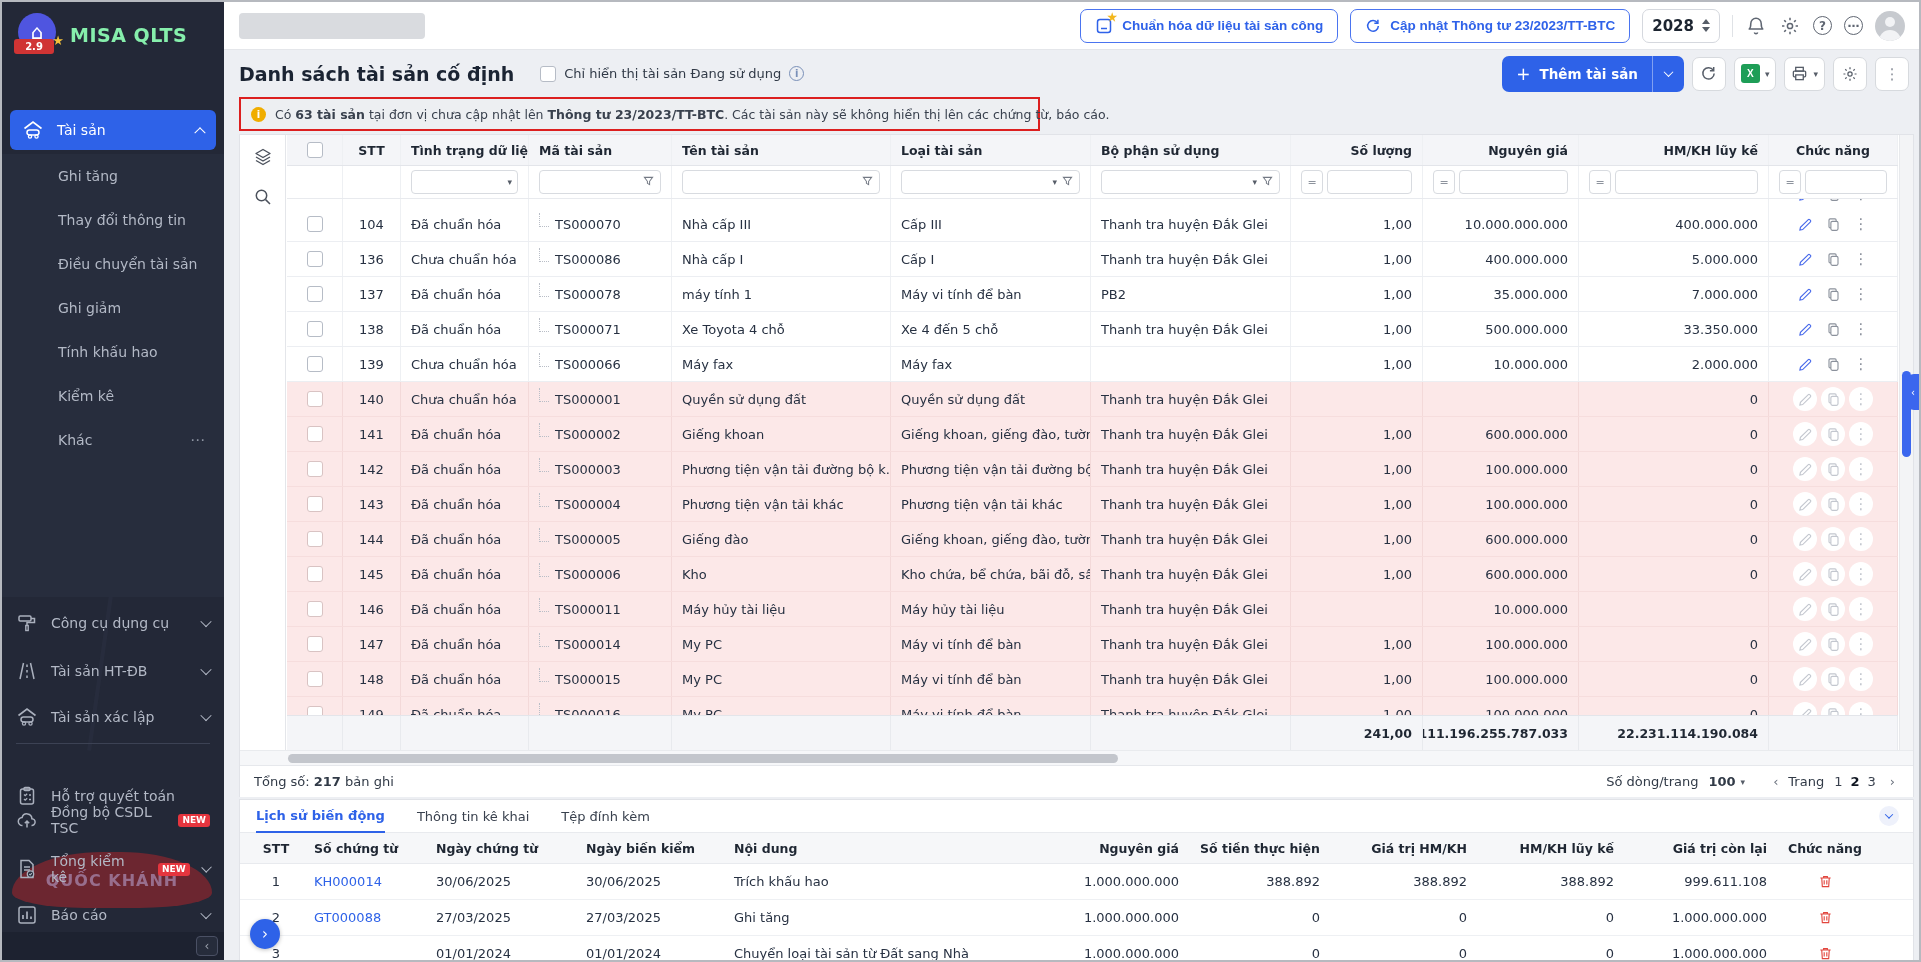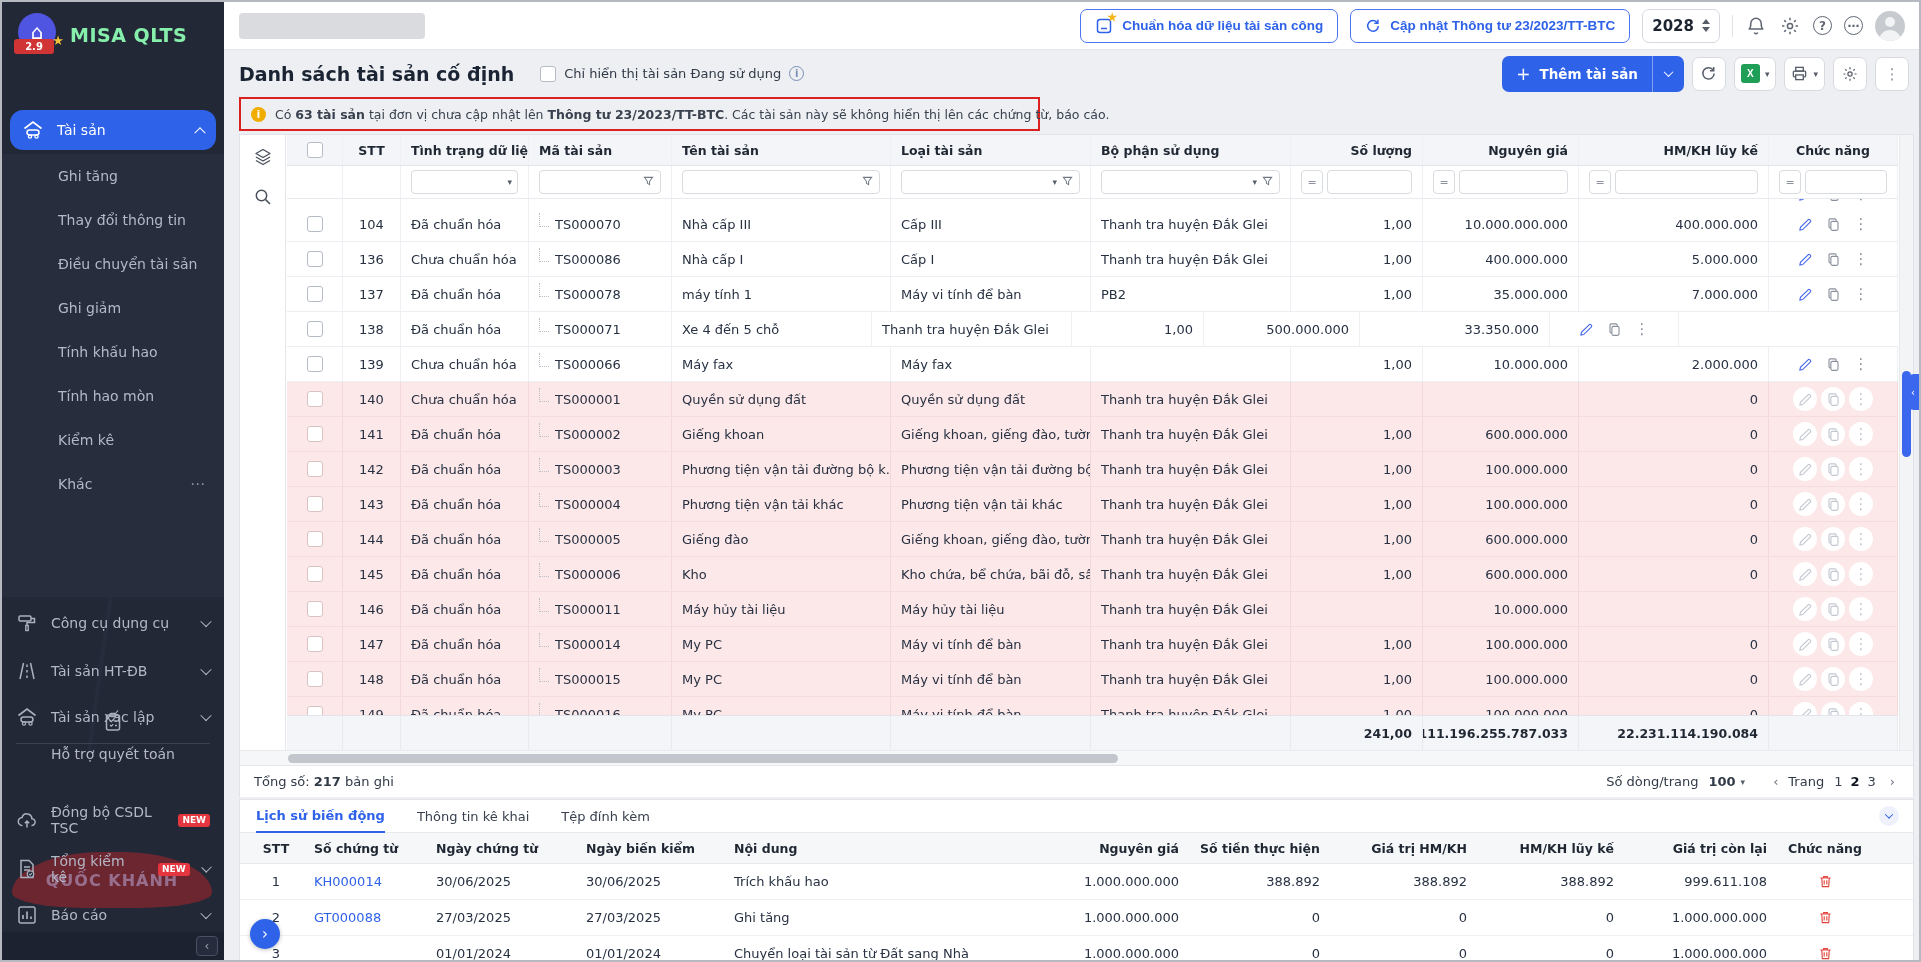--- a/index.html
+++ b/index.html
@@ -15,21 +15,21 @@
 .ribbon{position:absolute;left:10px;top:420px;width:200px;height:56px;background:#a8252b;border-radius:50% 50% 40% 40%/80% 80% 30% 30%;display:flex;align-items:center;justify-content:center}
 .ribbon span{color:#f9a8d4;font-size:16px;font-weight:700;letter-spacing:1px}
 .logo{position:absolute;left:12px;top:8px;height:50px;display:flex;align-items:center;gap:12px;z-index:2}
 .logo-circ{position:relative;width:44px;height:44px}
 .logo-blue{position:absolute;left:4px;top:0;width:38px;height:38px;border-radius:50%;background:#4f55e0;display:flex;align-items:center;justify-content:center;color:#fff;font-size:20px}
 .logo-rib{position:absolute;left:0px;top:26px;width:40px;height:15px;background:#d03434;border-radius:3px;color:#fff;font-size:10px;font-weight:700;display:flex;align-items:center;justify-content:center}
 .logo-star{position:absolute;right:-6px;top:20px;color:#f3c13a;font-size:13px}
 .logo-name{color:#86efac;font-size:19px;font-weight:700;letter-spacing:.5px}
 .s-item{position:absolute;left:0;width:222px;height:40px;display:flex;align-items:center;gap:13px;padding:0 14px;color:#b3b9c6;font-size:14px;z-index:2}
 .s-item .sic{width:22px;height:22px;flex:0 0 22px;color:#aab0bd}
-.s-item.active{left:8px;width:206px;background:#2e62e8;border-radius:13px;color:#fff;padding:11px 12px}
+.s-item.active{left:8px;width:206px;background:#2e62e8;border-radius:6px;color:#fff;padding:11px 12px}
 .s-item.active .sic{color:#fff}
 .chev{width:8px;height:8px;border-right:1.7px solid currentColor;border-bottom:1.7px solid currentColor;display:inline-block}
 .chev.down{transform:rotate(45deg) translate(-1px,-1px)}
 .chev.up{transform:rotate(-135deg) translate(-2px,-2px)}
 .s-item .chev{margin-left:auto;color:inherit}
 .submenu{position:absolute;left:0;top:152px;width:222px;height:443px;background:#272d3d;z-index:2}
 .sub-item{height:44px;display:flex;align-items:center;padding:0 18px 0 56px;color:#b3b9c6;font-size:14px}
 .sub-more{margin-left:auto;color:#8e94a2;font-size:15px;letter-spacing:1px}
 .sb-divider{position:absolute;left:14px;top:741px;width:194px;border-top:1px solid #3c4254;z-index:2}
 .badge-new{background:#e5353e;color:#fff;font-size:9px;font-weight:700;border-radius:3px;padding:1.5px 4px;margin-left:8px}
@@ -192,23 +192,20 @@
         <div class="sub-item">
           <span>Điều chuyển tài sản</span>
         </div>
         <div class="sub-item">
           <span>Ghi giảm</span>
         </div>
         <div class="sub-item">
           <span>Tính khấu hao</span>
         </div>
         <div class="sub-item">
-          <span>Tính hao mòn</span>
-        </div>
-        <div class="sub-item">
           <span>Kiểm kê</span>
         </div>
         <div class="sub-item">
           <span>Khác</span>
           <span class="sub-more">⋯</span>
         </div>
       </nav>
 
     <div id="sb-groups">
         <div class="s-item" style="top: 601px;">
@@ -240,21 +237,21 @@
               <circle cx="8" cy="17.5" r="1.6" fill="none" stroke="currentColor" stroke-width="1.3"></circle>
               <circle cx="14.5" cy="17.5" r="1.6" fill="none" stroke="currentColor" stroke-width="1.3"></circle>
             </svg>
           </span>
           <span>Tài sản xác lập</span>
           <span class="chev down"></span>
         </div>
       </div>
     <div class="sb-divider"></div>
     <div id="sb-tools">
-        <div class="s-item" style="top: 709px; flex-direction: column;">
+        <div class="s-item" style="top: 774px;">
           <span class="sic">
             <svg viewBox="0 0 22 22">
               <rect x="4.5" y="4" width="13" height="15" rx="2" fill="none" stroke="currentColor" stroke-width="1.5"></rect>
               <rect x="8" y="2.5" width="6" height="3" rx="1" fill="none" stroke="currentColor" stroke-width="1.4"></rect>
               <path d="M8 9.5l1.2 1.2 2-2M13 10h2M8 14l1.2 1.2 2-2M13 14.5h2" fill="none" stroke="currentColor" stroke-width="1.3"></path>
             </svg>
           </span>
           <span>Hỗ trợ quyết toán</span>
         </div>
         <div class="s-item" style="top: 798px;">
@@ -644,20 +641,21 @@
           <div class="grow">
             <div class="gcell c0">
               <span class="cbx"></span>
             </div>
             <div class="gcell c1">138</div>
             <div class="gcell c2">Đã chuẩn hóa</div>
             <div class="gcell c3">
               <span class="treemark"></span>
               <span>TS000071</span>
             </div>
+            <div class="gcell c4">Xe Toyota 4 chỗ</div>
             <div class="gcell c5">Xe 4 đến 5 chỗ</div>
             <div class="gcell c6">Thanh tra huyện Đắk Glei</div>
             <div class="gcell c7">1,00</div>
             <div class="gcell c8">500.000.000</div>
             <div class="gcell c9">33.350.000</div>
             <div class="gcell c10" style="gap: 4px;">
               <span class="act-ic edit">
                 <svg viewBox="0 0 16 16">
                   <path d="M2.6 11 2 14l3-.6 8.3-8.3a1 1 0 0 0 0-1.4l-.9-.9a1 1 0 0 0-1.4 0Z" fill="none" stroke="currentColor" stroke-width="1.2"></path>
                 </svg>

